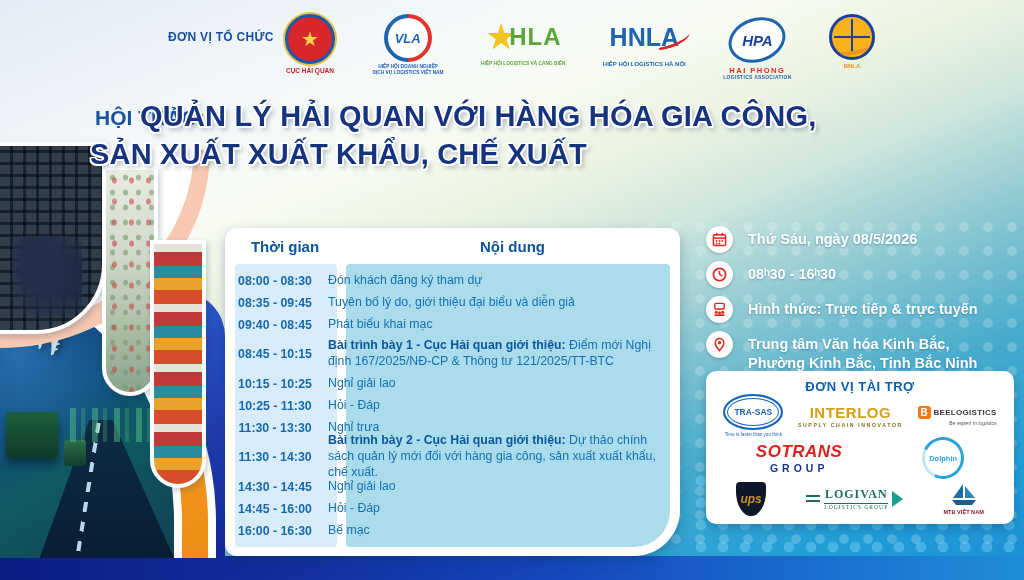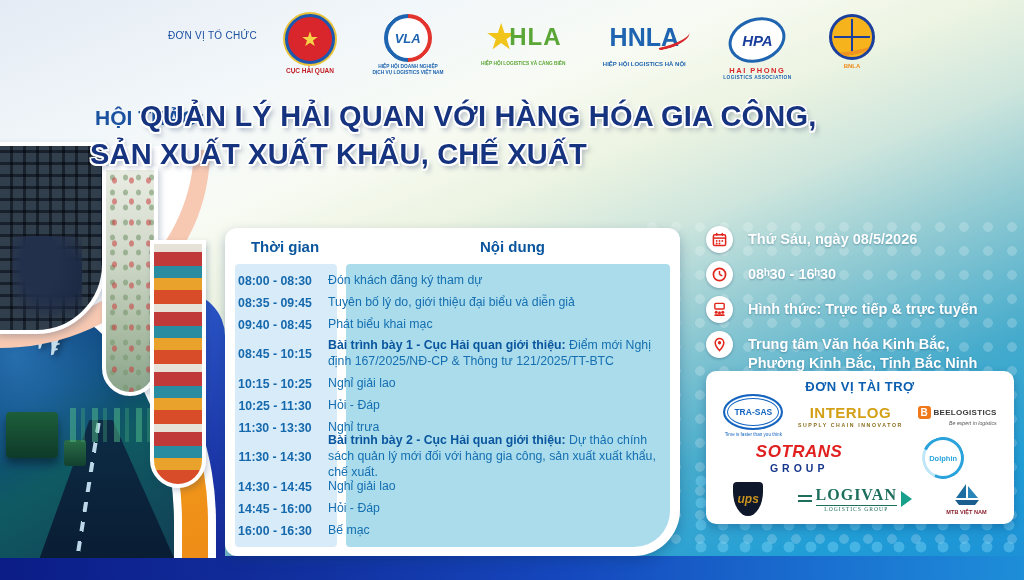--- a/index.html
+++ b/index.html
@@ -56,21 +56,21 @@
     background:radial-gradient(ellipse at 40% 30%,#23304c 30%,transparent 70%),radial-gradient(ellipse at 75% 45%,#1d2a44 25%,transparent 65%);}
   .photo-seafood{left:102px;top:166px;width:48px;height:222px;border-radius:0 0 44px 44px;
     background:linear-gradient(180deg,#e9ece2 0%,#cfd8c8 40%,#a8bba2 75%,#8aa48c 100%);}
   .photo-seafood::after{content:"";position:absolute;inset:0;
     background-image:radial-gradient(rgba(200,60,60,.55) 2px,transparent 3px),radial-gradient(rgba(120,150,110,.6) 2px,transparent 3px);
     background-size:17px 21px,13px 15px;}
   .photo-containers{left:150px;top:240px;width:48px;height:240px;border-radius:0 0 44px 44px;
     background:
       repeating-linear-gradient(0deg,#d84c2a 0 14px,#e9a22c 14px 26px,#2a8ca0 26px 38px,#c03a3a 38px 52px,#e6e2d8 52px 60px);}
   
-  .org-label{left:168px;top:30px;font-size:10px;font-weight:normal;color:#1a4fa0;letter-spacing:.3px;}
+  .org-label{left:168px;top:30px;font-size:12px;font-weight:bold;color:#1a4fa0;letter-spacing:.3px;}
   .org-logos{left:285px;top:14px;width:590px;height:80px;display:flex;justify-content:space-between;align-items:flex-start;}
   .org-logo{display:flex;flex-direction:column;align-items:center;text-align:center;}
   .badge-ring{width:44px;height:44px;border-radius:50%;border:3px solid #1c57b0;background:#d8262c;
     display:flex;align-items:center;justify-content:center;box-shadow:0 0 0 2px #e8c33a;}
   .badge-star{color:#f7d348;font-size:20px;line-height:1;}
   .cap-red{font-size:6.5px;font-weight:bold;color:#c22027;margin-top:3px;}
   .vla-ring{width:40px;height:40px;border-radius:50%;border:4.5px solid;
     border-color:#e2342c #e2342c #1e64b0 #1e64b0;transform:rotate(45deg);
     display:flex;align-items:center;justify-content:center;background:#fff;}
   .vla-text{transform:rotate(-45deg);font-size:13px;font-weight:900;color:#1e64b0;font-style:italic;}
@@ -148,21 +148,21 @@
   .sotrans-tag{font-size:10.5px;font-weight:900;color:#16368c;letter-spacing:4px;margin-top:0;}
   .dolphin-circle{width:36px;height:36px;border-radius:50%;border:3px solid #2aa3dc;border-left-color:#bfe6f6;
     display:flex;align-items:center;justify-content:center;transform:rotate(-20deg);}
   .dolphin-text{font-size:7.5px;font-weight:bold;color:#2aa3dc;transform:rotate(20deg);}
   .ups-shield{width:30px;height:34px;background:#0f172a;border-radius:4px 4px 50% 50%/4px 4px 72% 72%;
     display:flex;align-items:center;justify-content:center;}
   .ups-text{font-size:12px;font-weight:900;font-style:italic;color:#c7921e;}
   .logivan-row{display:flex;align-items:center;gap:4px;}
   .logivan-lines{display:flex;flex-direction:column;gap:3px;}
   .logivan-lines i{display:block;width:14px;height:2px;background:#1e6e5e;}
-  .logivan-main{font-family:"Liberation Serif","DejaVu Serif",serif;font-size:16px;font-weight:bold;color:#1e6e5e;letter-spacing:1px;}
+  .logivan-main{font-family:"Liberation Serif","DejaVu Serif",serif;font-size:12px;font-weight:bold;color:#1e6e5e;letter-spacing:1px;}
   .logivan-tag{font-family:"Liberation Serif","DejaVu Serif",serif;font-size:5.6px;color:#1e6e5e;letter-spacing:1px;border-top:1px solid #1e6e5e;margin-top:1px;}
   .logivan-arrow{width:0;height:0;border-left:11px solid #17a08c;border-top:8px solid transparent;border-bottom:8px solid transparent;}
   .mtb-cap{font-size:5.6px;font-weight:bold;color:#8a1f2d;margin-top:1px;}
 </style>
 </head>
 <body>
 
 <div class="poster">
 
   <div class="abs dots-1"></div>

